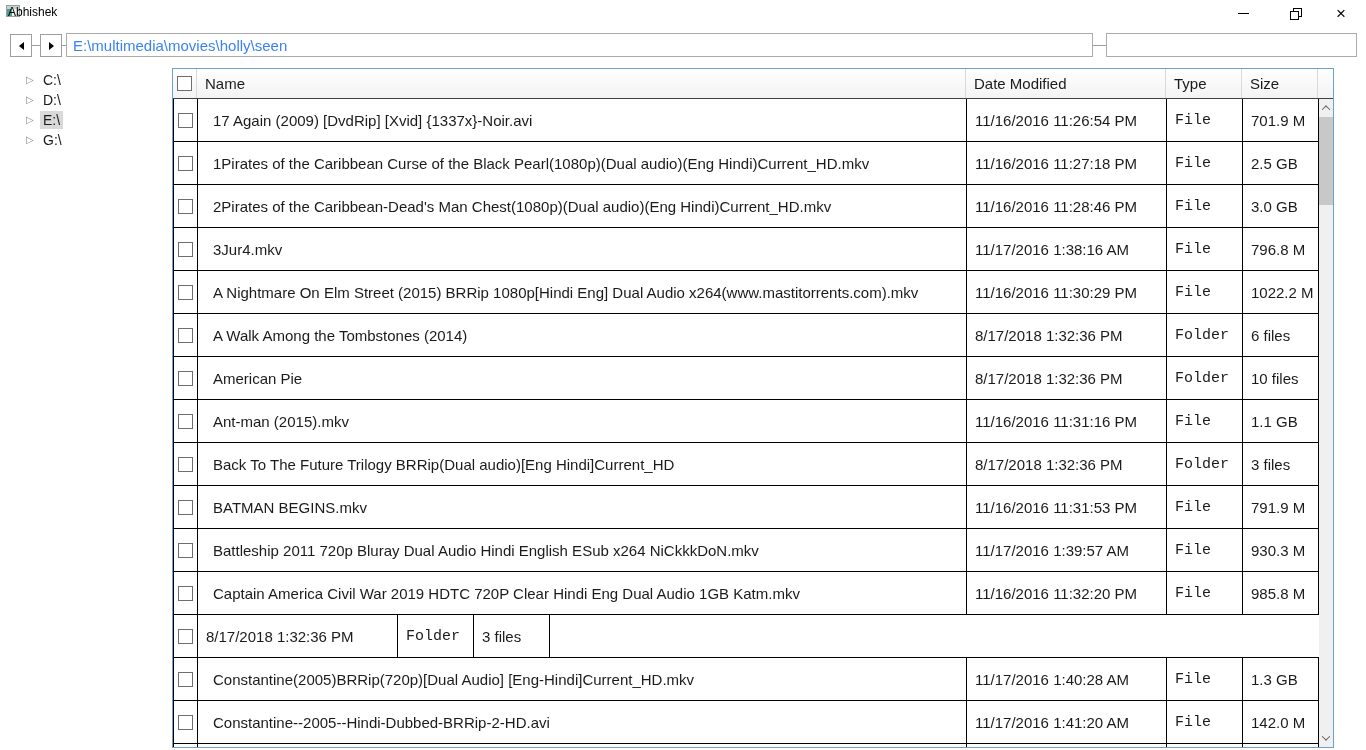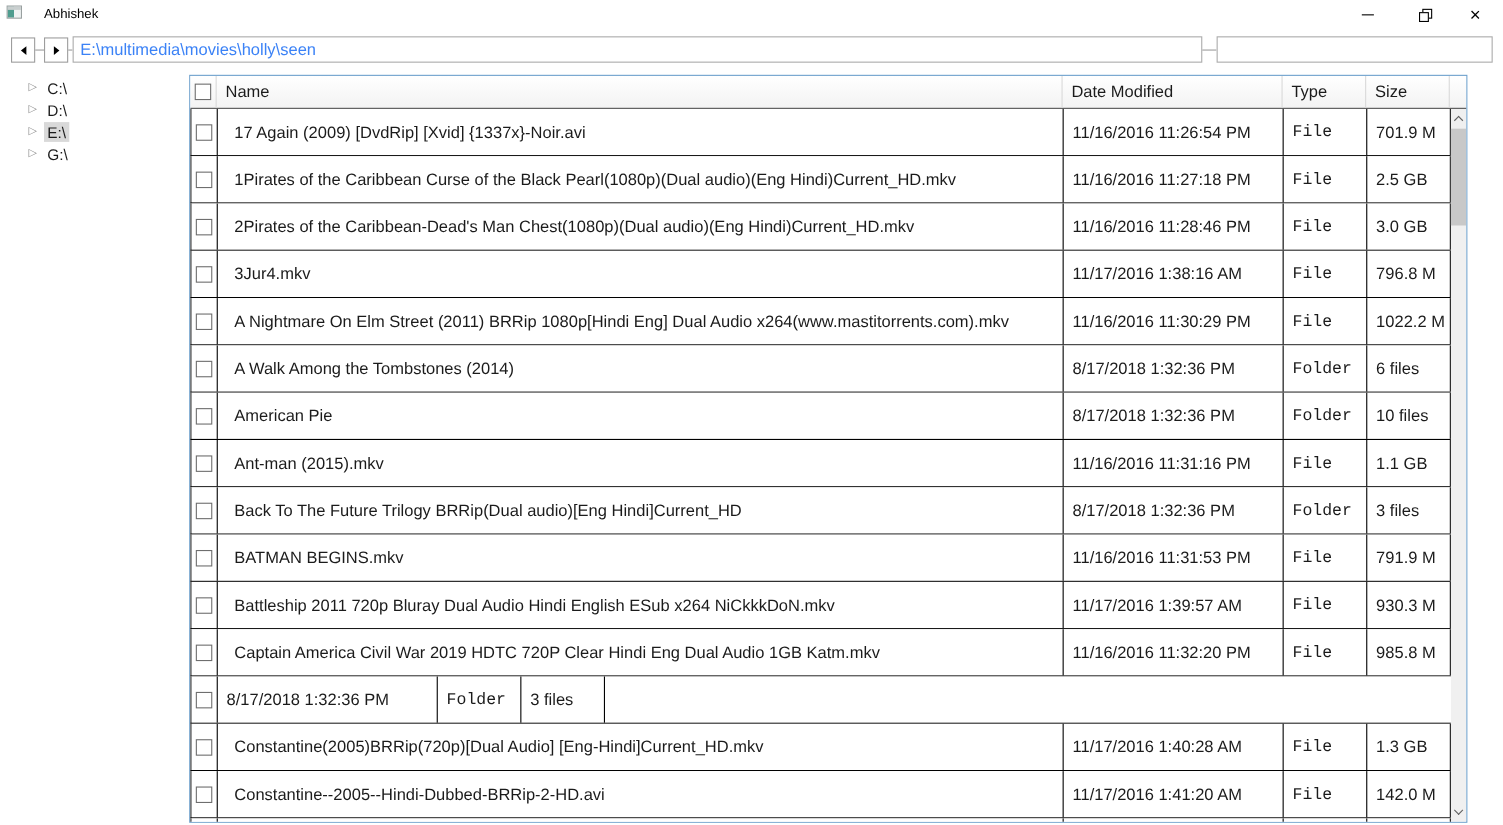--- a/index.html
+++ b/index.html
@@ -5,21 +5,21 @@
   * { margin:0; padding:0; box-sizing:border-box; }
   html,body { width:1366px; height:750px; overflow:hidden; background:#fff;
               font-family:"Liberation Sans", sans-serif; color:#1b1b1b; }
   body { position:relative; }
 
   
   .titlebar { position:absolute; left:0; top:0; width:1366px; height:26px; background:#fff; }
   .app-icon { position:absolute; left:6px; top:5px; width:14px; height:12px;
               border:1px solid #99a0a0; background:linear-gradient(to right,#4f9d8f 0 45%, #eef2f2 45%); }
   .app-icon::before { content:""; position:absolute; left:0; right:0; top:0; height:3px; background:#c9cfcf; }
-  .win-title { position:absolute; left:40px; top:5px; font-size:12px; color:#000; }
+  .win-title { position:absolute; left:8px; top:5px; font-size:12px; color:#000; }
   .win-btn { position:absolute; top:0; width:30px; height:26px; display:flex; align-items:center; justify-content:center; cursor:default; }
   .btn-min { left:1228px; } .btn-restore { left:1280px; } .btn-close { left:1326px; }
   .glyph-min { width:11px; height:0; border-top:1px solid #000; }
   .glyph-restore { position:relative; width:11px; height:11px; }
   .glyph-restore::before { content:""; position:absolute; left:3px; top:0; width:7px; height:7px; border:1px solid #000; }
   .glyph-restore::after  { content:""; position:absolute; left:0; top:3px; width:7px; height:7px; border:1px solid #000; background:#fff; }
   .glyph-close { font-size:17px; line-height:17px; color:#000; font-weight:400; }
 
   
   .nav-btn { position:absolute; top:34px; width:22px; height:23px; border:1px solid #9d9d9d;
@@ -166,21 +166,21 @@
         </div>
        <div class="cell c-name">3Jur4.mkv</div>
        <div class="cell c-date">11/17/2016 1:38:16 AM</div>
        <div class="cell c-type">File</div>
        <div class="cell c-size">796.8 M</div>
      </div>
       <div class="trow">
        <div class="cell c-check">
           <span class="checkbox"></span>
         </div>
-       <div class="cell c-name">A Nightmare On Elm Street (2011) BRRip 1080p[Hindi Eng] Dual Audio x264(www.mastitorrents.com).mkv</div>
+       <div class="cell c-name">A Nightmare On Elm Street (2015) BRRip 1080p[Hindi Eng] Dual Audio x264(www.mastitorrents.com).mkv</div>
        <div class="cell c-date">11/16/2016 11:30:29 PM</div>
        <div class="cell c-type">File</div>
        <div class="cell c-size">1022.2 M</div>
      </div>
       <div class="trow">
        <div class="cell c-check">
           <span class="checkbox"></span>
         </div>
        <div class="cell c-name">A Walk Among the Tombstones (2014)</div>
        <div class="cell c-date">8/17/2018 1:32:36 PM</div>

